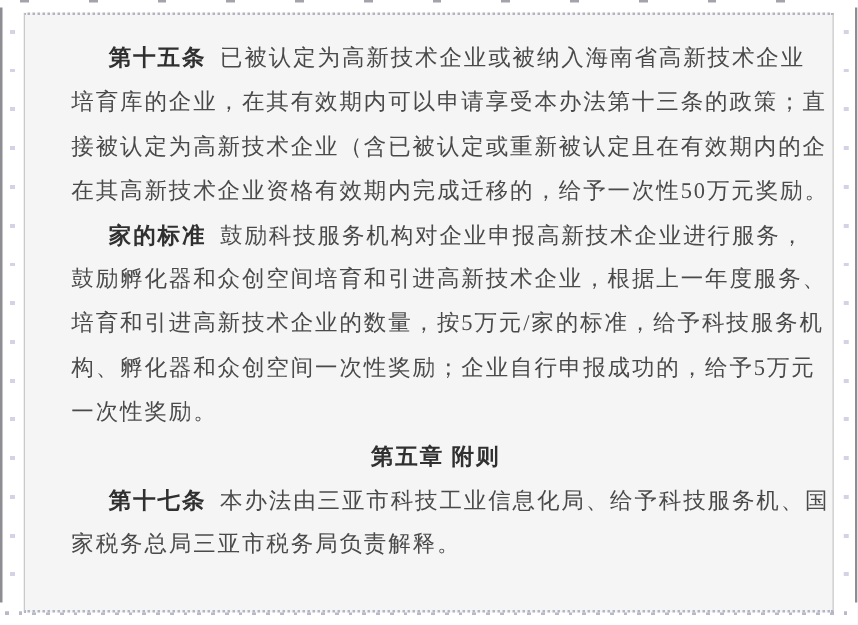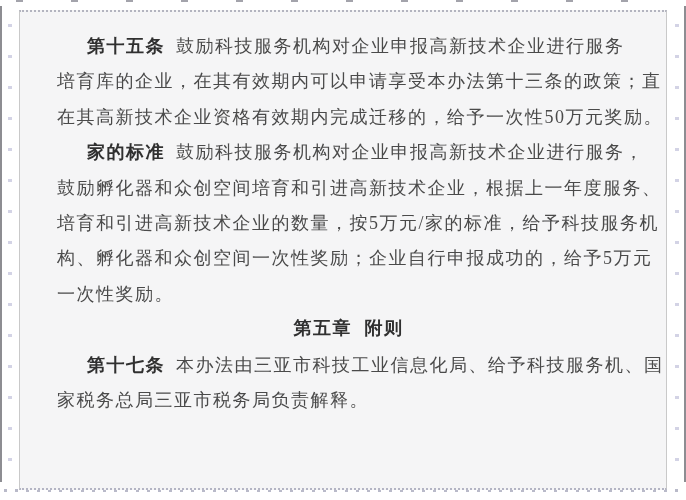--- a/index.html
+++ b/index.html
@@ -49,43 +49,44 @@
     letter-spacing: 1.5px;
     line-height: 35.4px;
     color: #4a4a4a;
   }
   .line { white-space: nowrap; }
   .line.first { text-indent: 30px; }
   .line.chapter {
     text-align: center;
     font-weight: 700;
     color: #303030;
-    font-family: Liberation Mono, monospace;
+    font-family: Liberation Serif, serif;
   }
   .article-no {
     font-weight: 700;
     color: #303030;
     font-family: Liberation Sans, sans-serif;
     margin-right: 11px;
   }
 </style>
 </head>
 <body>
 
 <div class="edge-line edge-left"></div>
 <div class="edge-line edge-right"></div>
 <div class="top-ticks"></div>
 <div class="dot-col dot-col-left"></div>
 <div class="dot-col dot-col-right"></div>
 <div class="bottom-dots"></div>
 
 <div class="page">
   <div class="content">
-      <div class="line first"><span class="article-no">第十五条</span><span>鼓励科技服务机构对企业申报高新技术企业进行服务</span></div>
+      <div class="line first"><span class="article-no">第十五条</span><span>已被认定为高新技术企业或被纳入海南省高新技术企业</span></div>
       <div class="line body"><span>培育库的企业，在其有效期内可以申请享受本办法第十三条的政策；直</span></div>
+      <div class="line body"><span>接被认定为高新技术企业（含已被认定或重新被认定且在有效期内的企</span></div>
       <div class="line body"><span>在其高新技术企业资格有效期内完成迁移的，给予一次性50万元奖励。</span></div>
       <div class="line first"><span class="article-no">家的标准</span><span>鼓励科技服务机构对企业申报高新技术企业进行服务，</span></div>
       <div class="line body"><span>鼓励孵化器和众创空间培育和引进高新技术企业，根据上一年度服务、</span></div>
       <div class="line body"><span>培育和引进高新技术企业的数量，按5万元/家的标准，给予科技服务机</span></div>
       <div class="line body"><span>构、孵化器和众创空间一次性奖励；企业自行申报成功的，给予5万元</span></div>
       <div class="line body"><span>一次性奖励。</span></div>
       <div class="line chapter"><span>第五章 附则</span></div>
       <div class="line first"><span class="article-no">第十七条</span><span>本办法由三亚市科技工业信息化局、给予科技服务机、国</span></div>
       <div class="line body"><span>家税务总局三亚市税务局负责解释。</span></div>
     </div>

